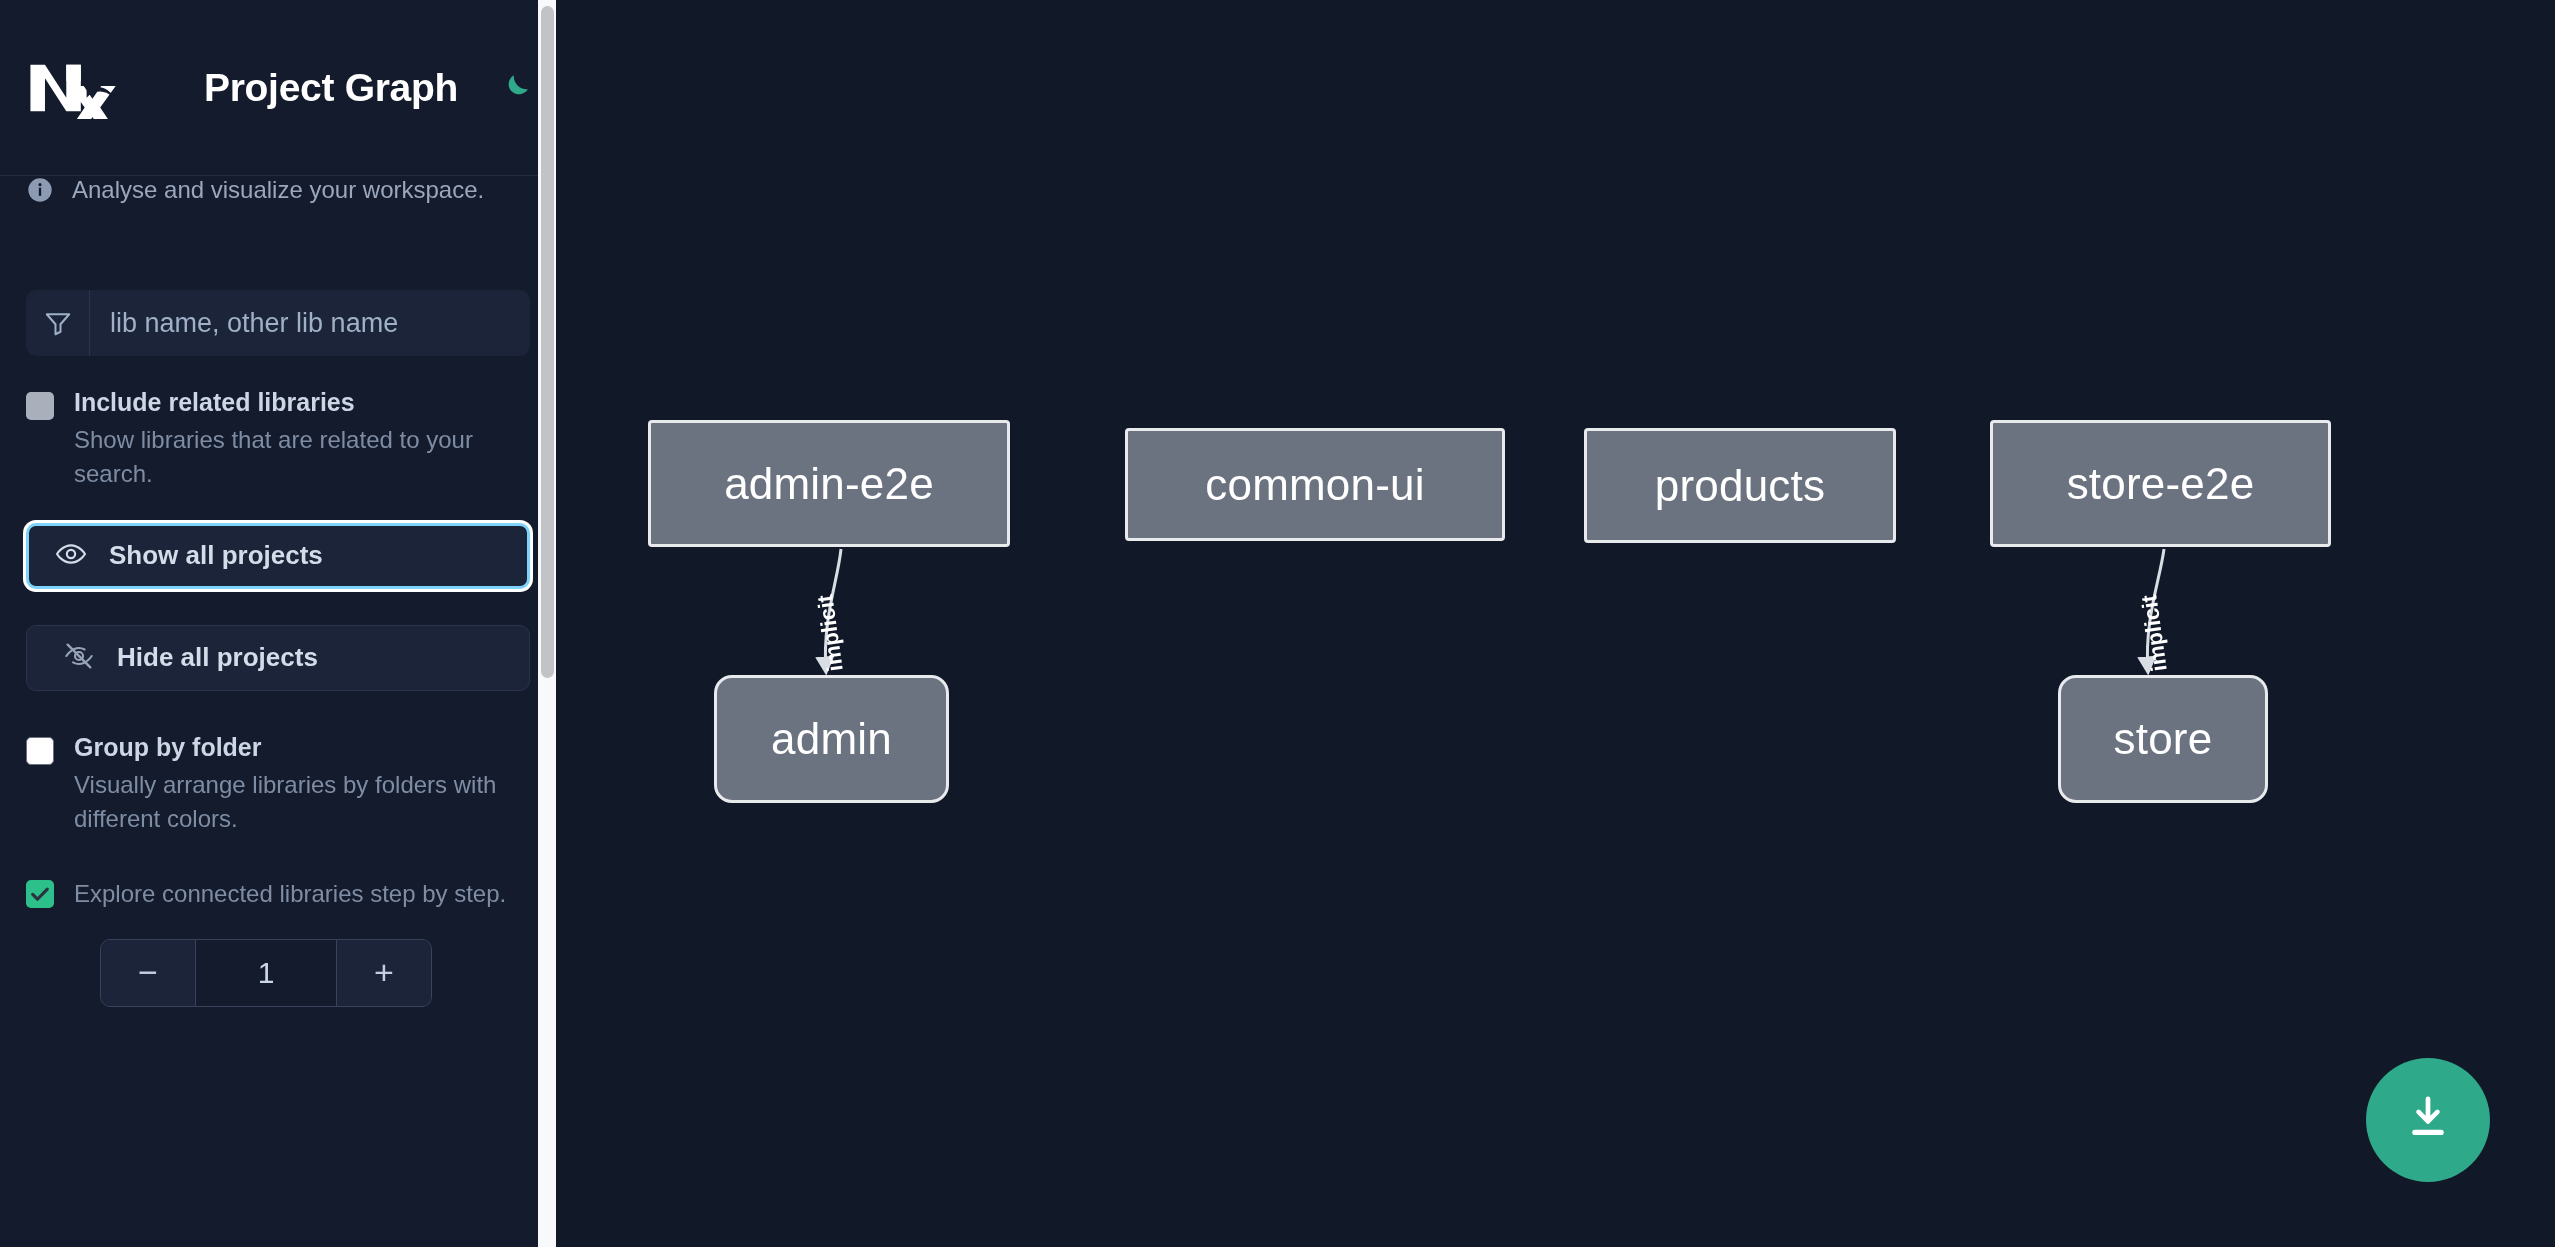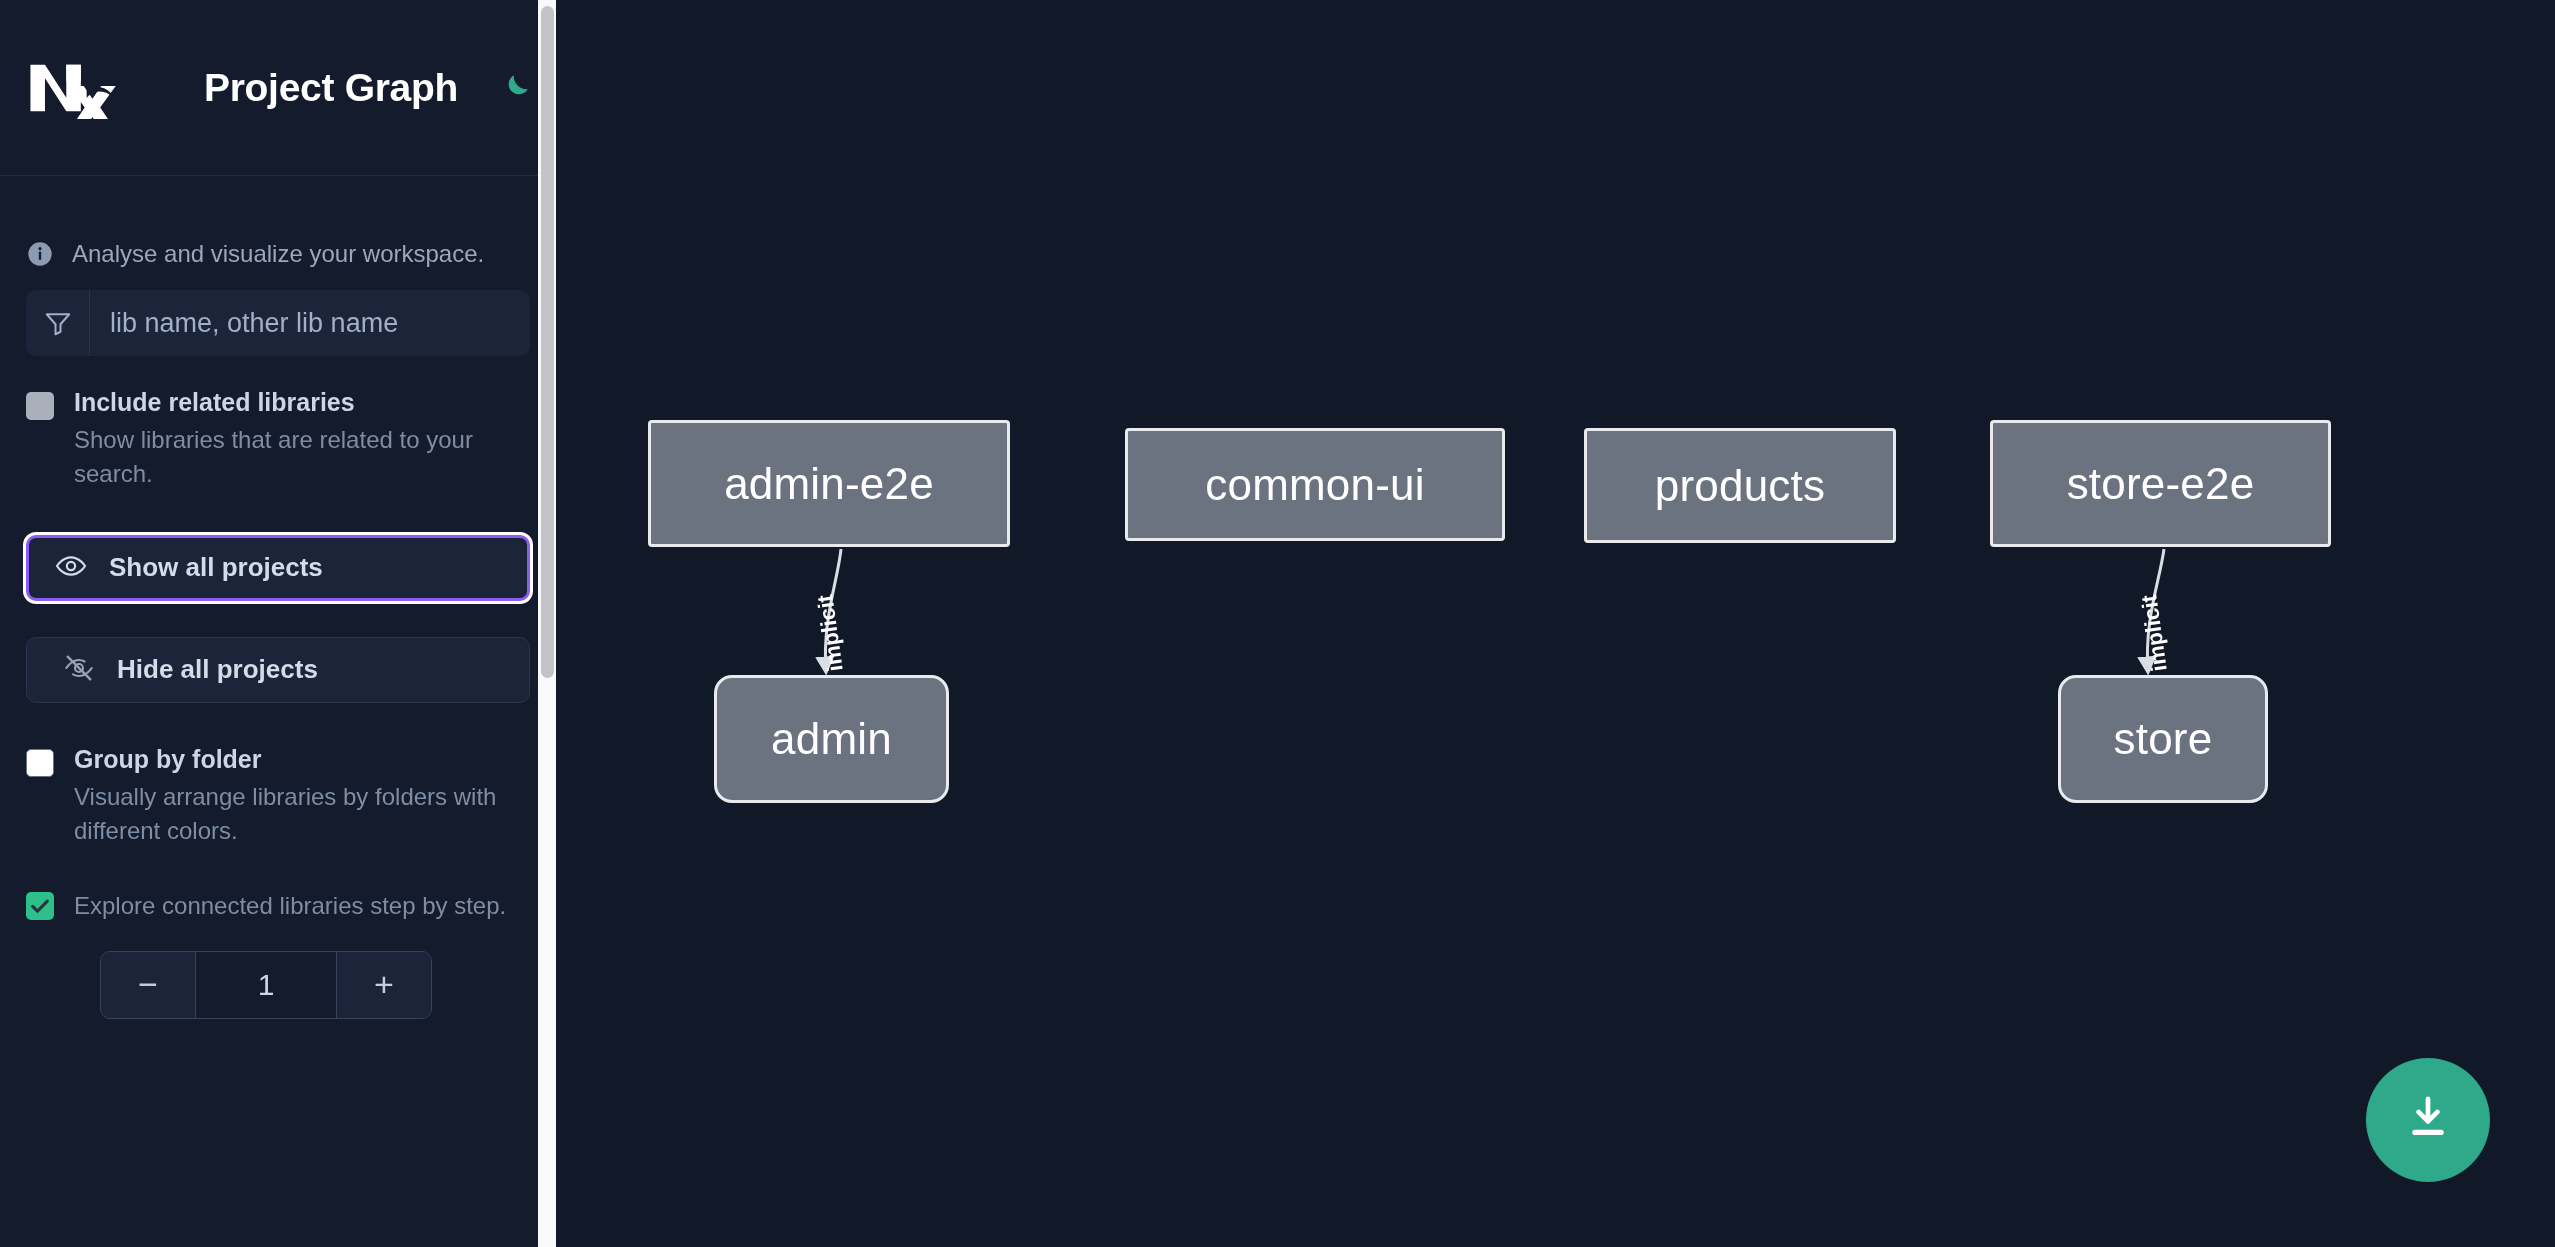--- a/index.html
+++ b/index.html
@@ -58,21 +58,21 @@
     width: 42px;
     height: 42px;
     display: flex;
     align-items: center;
     justify-content: center;
     cursor: pointer;
   }
 
   .info-row {
     display: flex;
-    align-items: flex-end;
+    align-items: flex-start;
     padding: 0 26px;
     height: 92px;
   }
   .info-icon { flex: 0 0 28px; width: 28px; height: 28px; display:block; }
   .info-text {
     color: #9aa7bd;
     font-size: 24px;
     margin-left: 18px;
     white-space: nowrap;
   }
@@ -150,22 +150,22 @@
     cursor: pointer;
   }
   .btn .lbl {
     color: #d3dce9;
     font-size: 26px;
     font-weight: 700;
     margin-left: 22px;
     white-space: nowrap;
   }
   .btn-show {
-    margin-top: 44px;
-    border: 3px solid #8b5cf6;
+    margin-top: 32px;
+    border: 3px solid #7dd3fc;
     box-shadow: 0 0 0 3px #ffffff;
   }
   .btn-hide { margin-top: 36px; padding-left: 36px; }
 
   .stepper {
     margin: 28px 26px 0 100px;
     width: 332px;
     height: 68px;
     display: flex;
     border: 1px solid #39445c;

